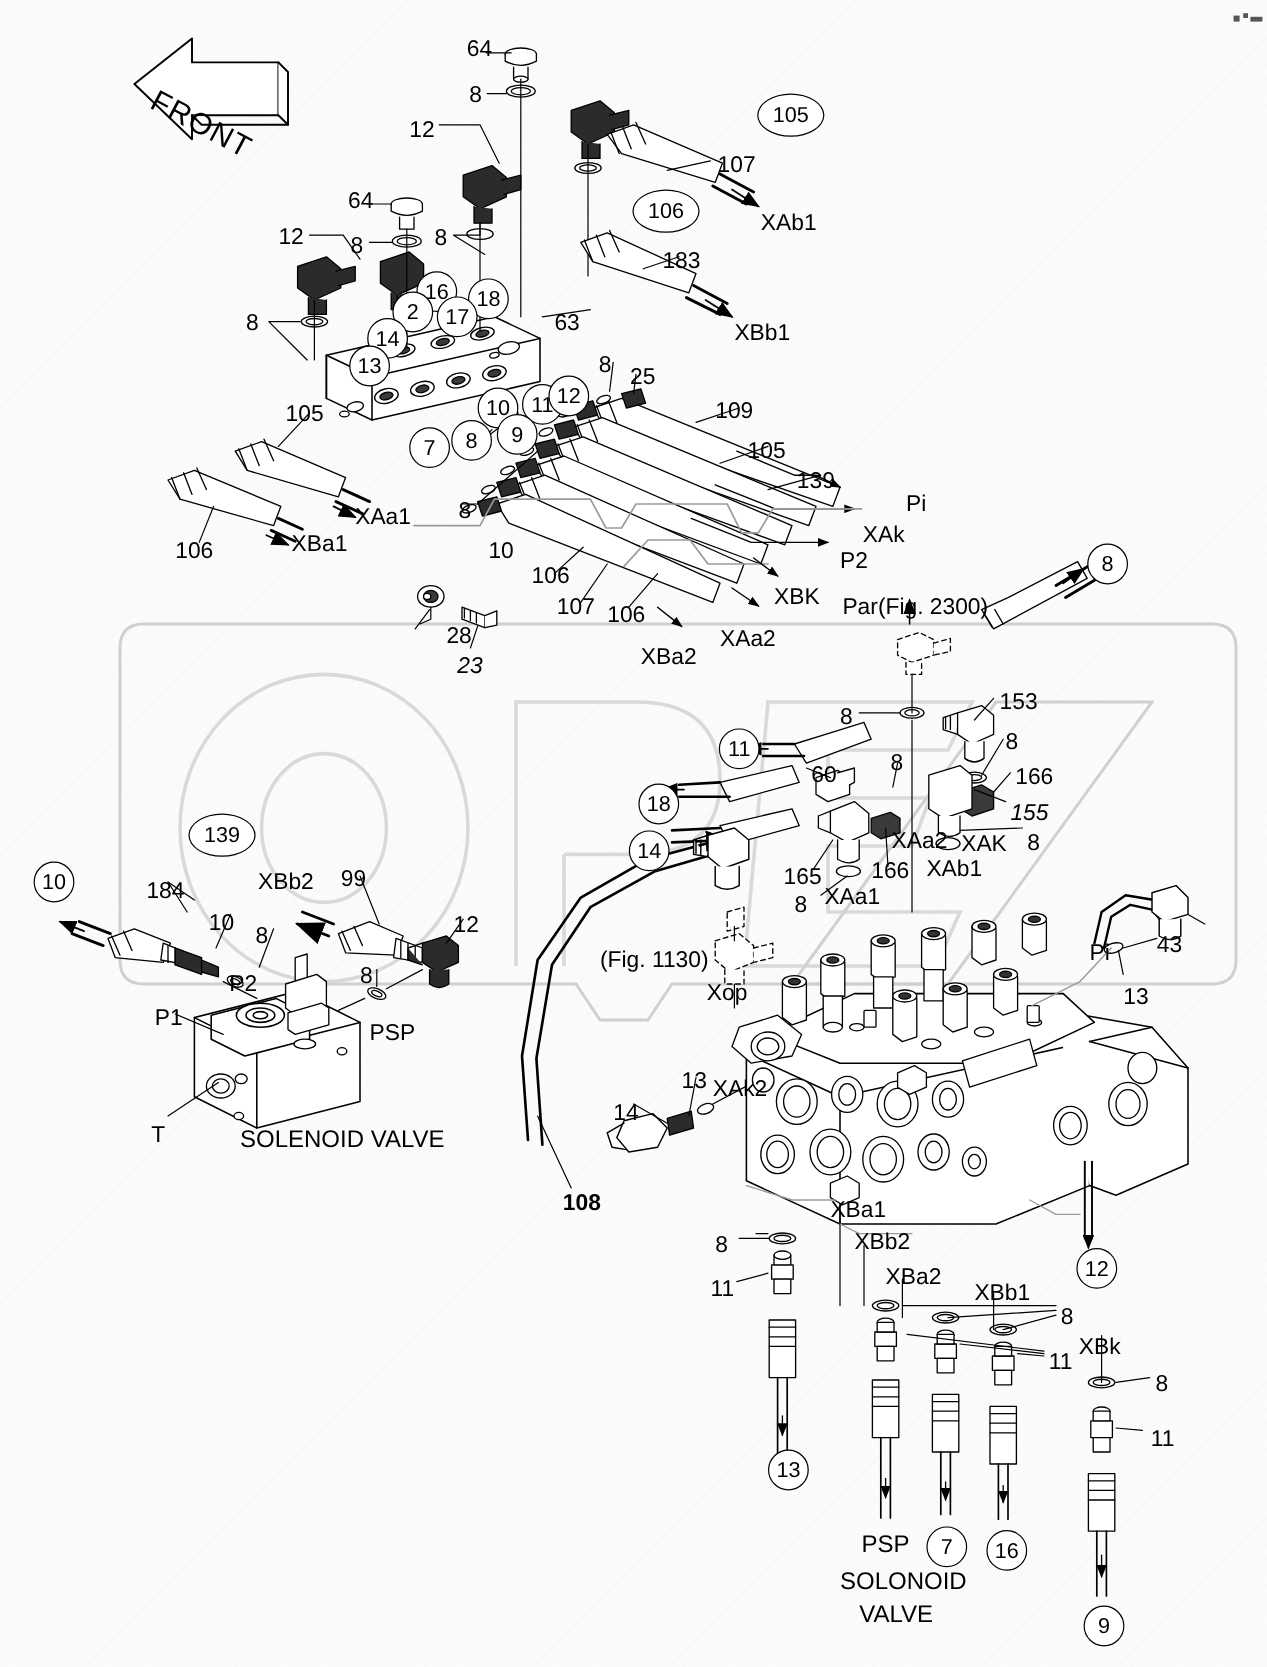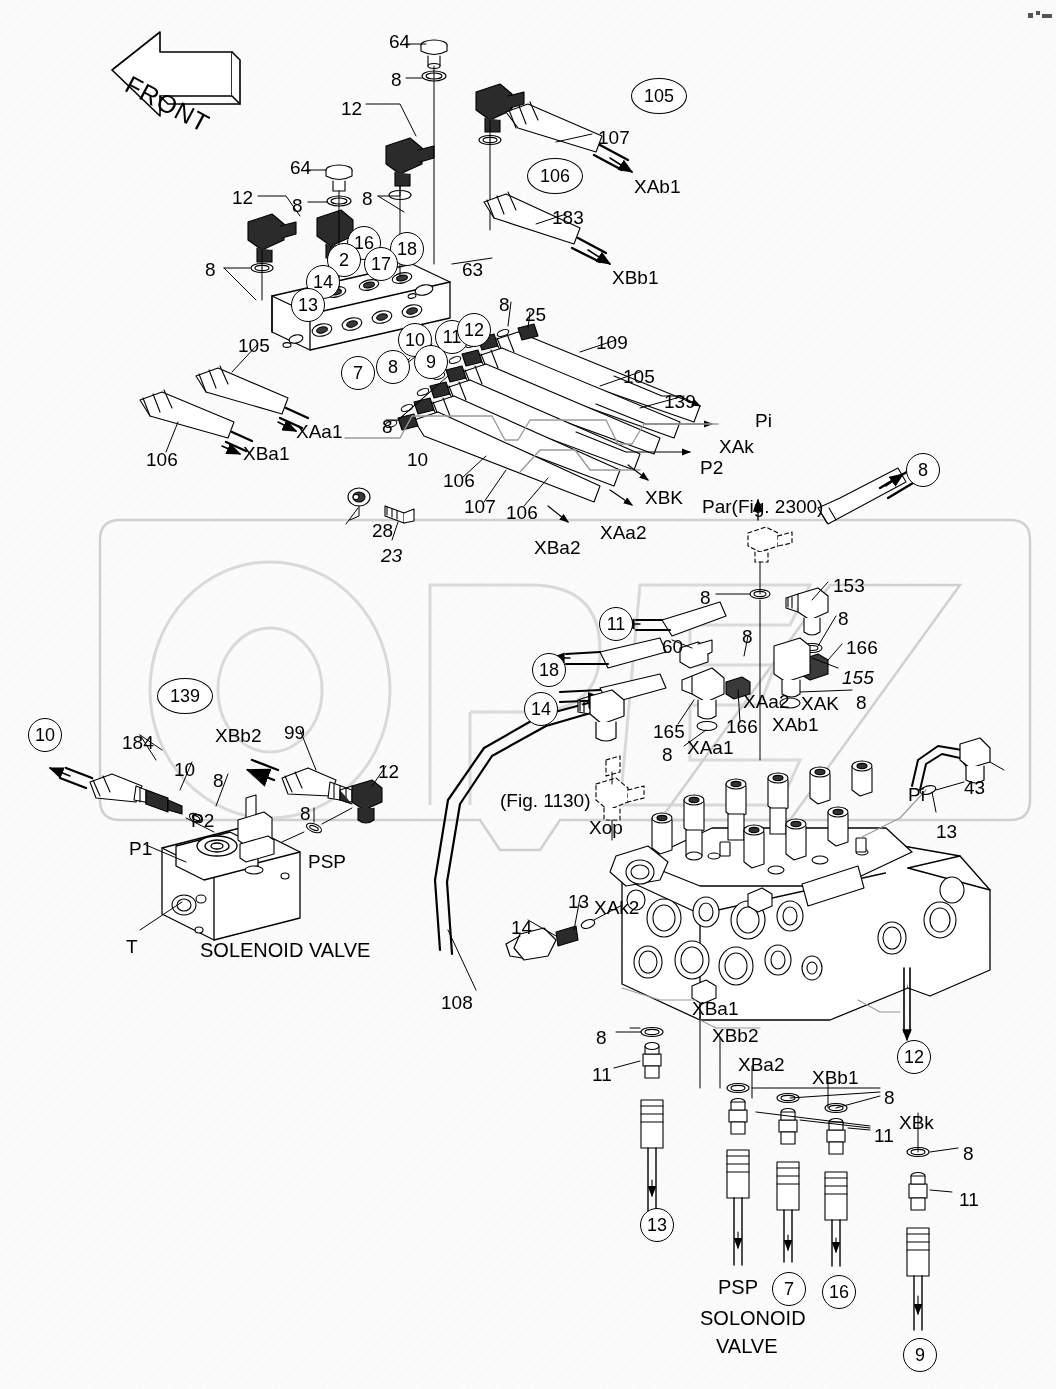--- a/index.html
+++ b/index.html
@@ -797,21 +797,21 @@
       <div class="lbl " style="left: 296px; top: 422px;">XAa1</div>
       <div class="lbl " style="left: 243px; top: 444px;">XBa1</div>
       <div class="lbl " style="left: 328px; top: 521px; margin-left: 44px;">28</div>
       <div class="lbl " style="left: 381px; top: 546px; font-style: italic;">23</div>
       <div class="lbl " style="left: 700px; top: 588px;">8</div>
       <div class="lbl " style="left: 833px; top: 576px;">153</div>
       <div class="lbl " style="left: 838px; top: 609px;">8</div>
       <div class="lbl " style="left: 846px; top: 638px;">166</div>
       <div class="lbl " style="left: 842px; top: 668px; font-style: italic;">155</div>
       <div class="lbl " style="left: 856px; top: 693px;">8</div>
-      <div class="lbl " style="left: 662px; top: 637px;">60</div>
+      <div class="lbl " style="left: 676px; top: 637px;">60</div>
       <div class="lbl " style="left: 742px; top: 627px;">8</div>
       <div class="lbl " style="left: 743px; top: 692px;">XAa2</div>
       <div class="lbl " style="left: 801px; top: 694px;">XAK</div>
       <div class="lbl " style="left: 772px; top: 715px;">XAb1</div>
       <div class="lbl " style="left: 653px; top: 722px;">165</div>
       <div class="lbl " style="left: 726px; top: 717px;">166</div>
       <div class="lbl " style="left: 687px; top: 738px;">XAa1</div>
       <div class="lbl " style="left: 662px; top: 745px;">8</div>
       <div class="lbl " style="left: 500px; top: 791px;">(Fig. 1130)</div>
       <div class="lbl " style="left: 589px; top: 818px;">Xop</div>
@@ -826,21 +826,21 @@
       <div class="lbl " style="left: 378px; top: 762px;">12</div>
       <div class="lbl " style="left: 191px; top: 811px;">P2</div>
       <div class="lbl " style="left: 129px; top: 839px;">P1</div>
       <div class="lbl " style="left: 300px; top: 804px;">8</div>
       <div class="lbl " style="left: 308px; top: 852px;">PSP</div>
       <div class="lbl " style="left: 126px; top: 937px;">T</div>
       <div class="lbl big" style="left: 200px; top: 940px;">SOLENOID VALVE</div>
       <div class="lbl " style="left: 568px; top: 892px;">13</div>
       <div class="lbl " style="left: 511px; top: 918px;">14</div>
       <div class="lbl " style="left: 594px; top: 898px;">XAk2</div>
-      <div class="lbl " style="left: 441px; top: 993px;">108</div>
+      <div class="lbl " style="left: 469px; top: 993px; font-weight: bold;">108</div>
       <div class="lbl " style="left: 692px; top: 999px;">XBa1</div>
       <div class="lbl " style="left: 712px; top: 1026px;">XBb2</div>
       <div class="lbl " style="left: 738px; top: 1055px;">XBa2</div>
       <div class="lbl " style="left: 812px; top: 1068px;">XBb1</div>
       <div class="lbl " style="left: 884px; top: 1088px;">8</div>
       <div class="lbl " style="left: 899px; top: 1113px;">XBk</div>
       <div class="lbl " style="left: 596px; top: 1028px;">8</div>
       <div class="lbl " style="left: 592px; top: 1065px;">11</div>
       <div class="lbl " style="left: 874px; top: 1126px;">11</div>
       <div class="lbl " style="left: 963px; top: 1144px;">8</div>

